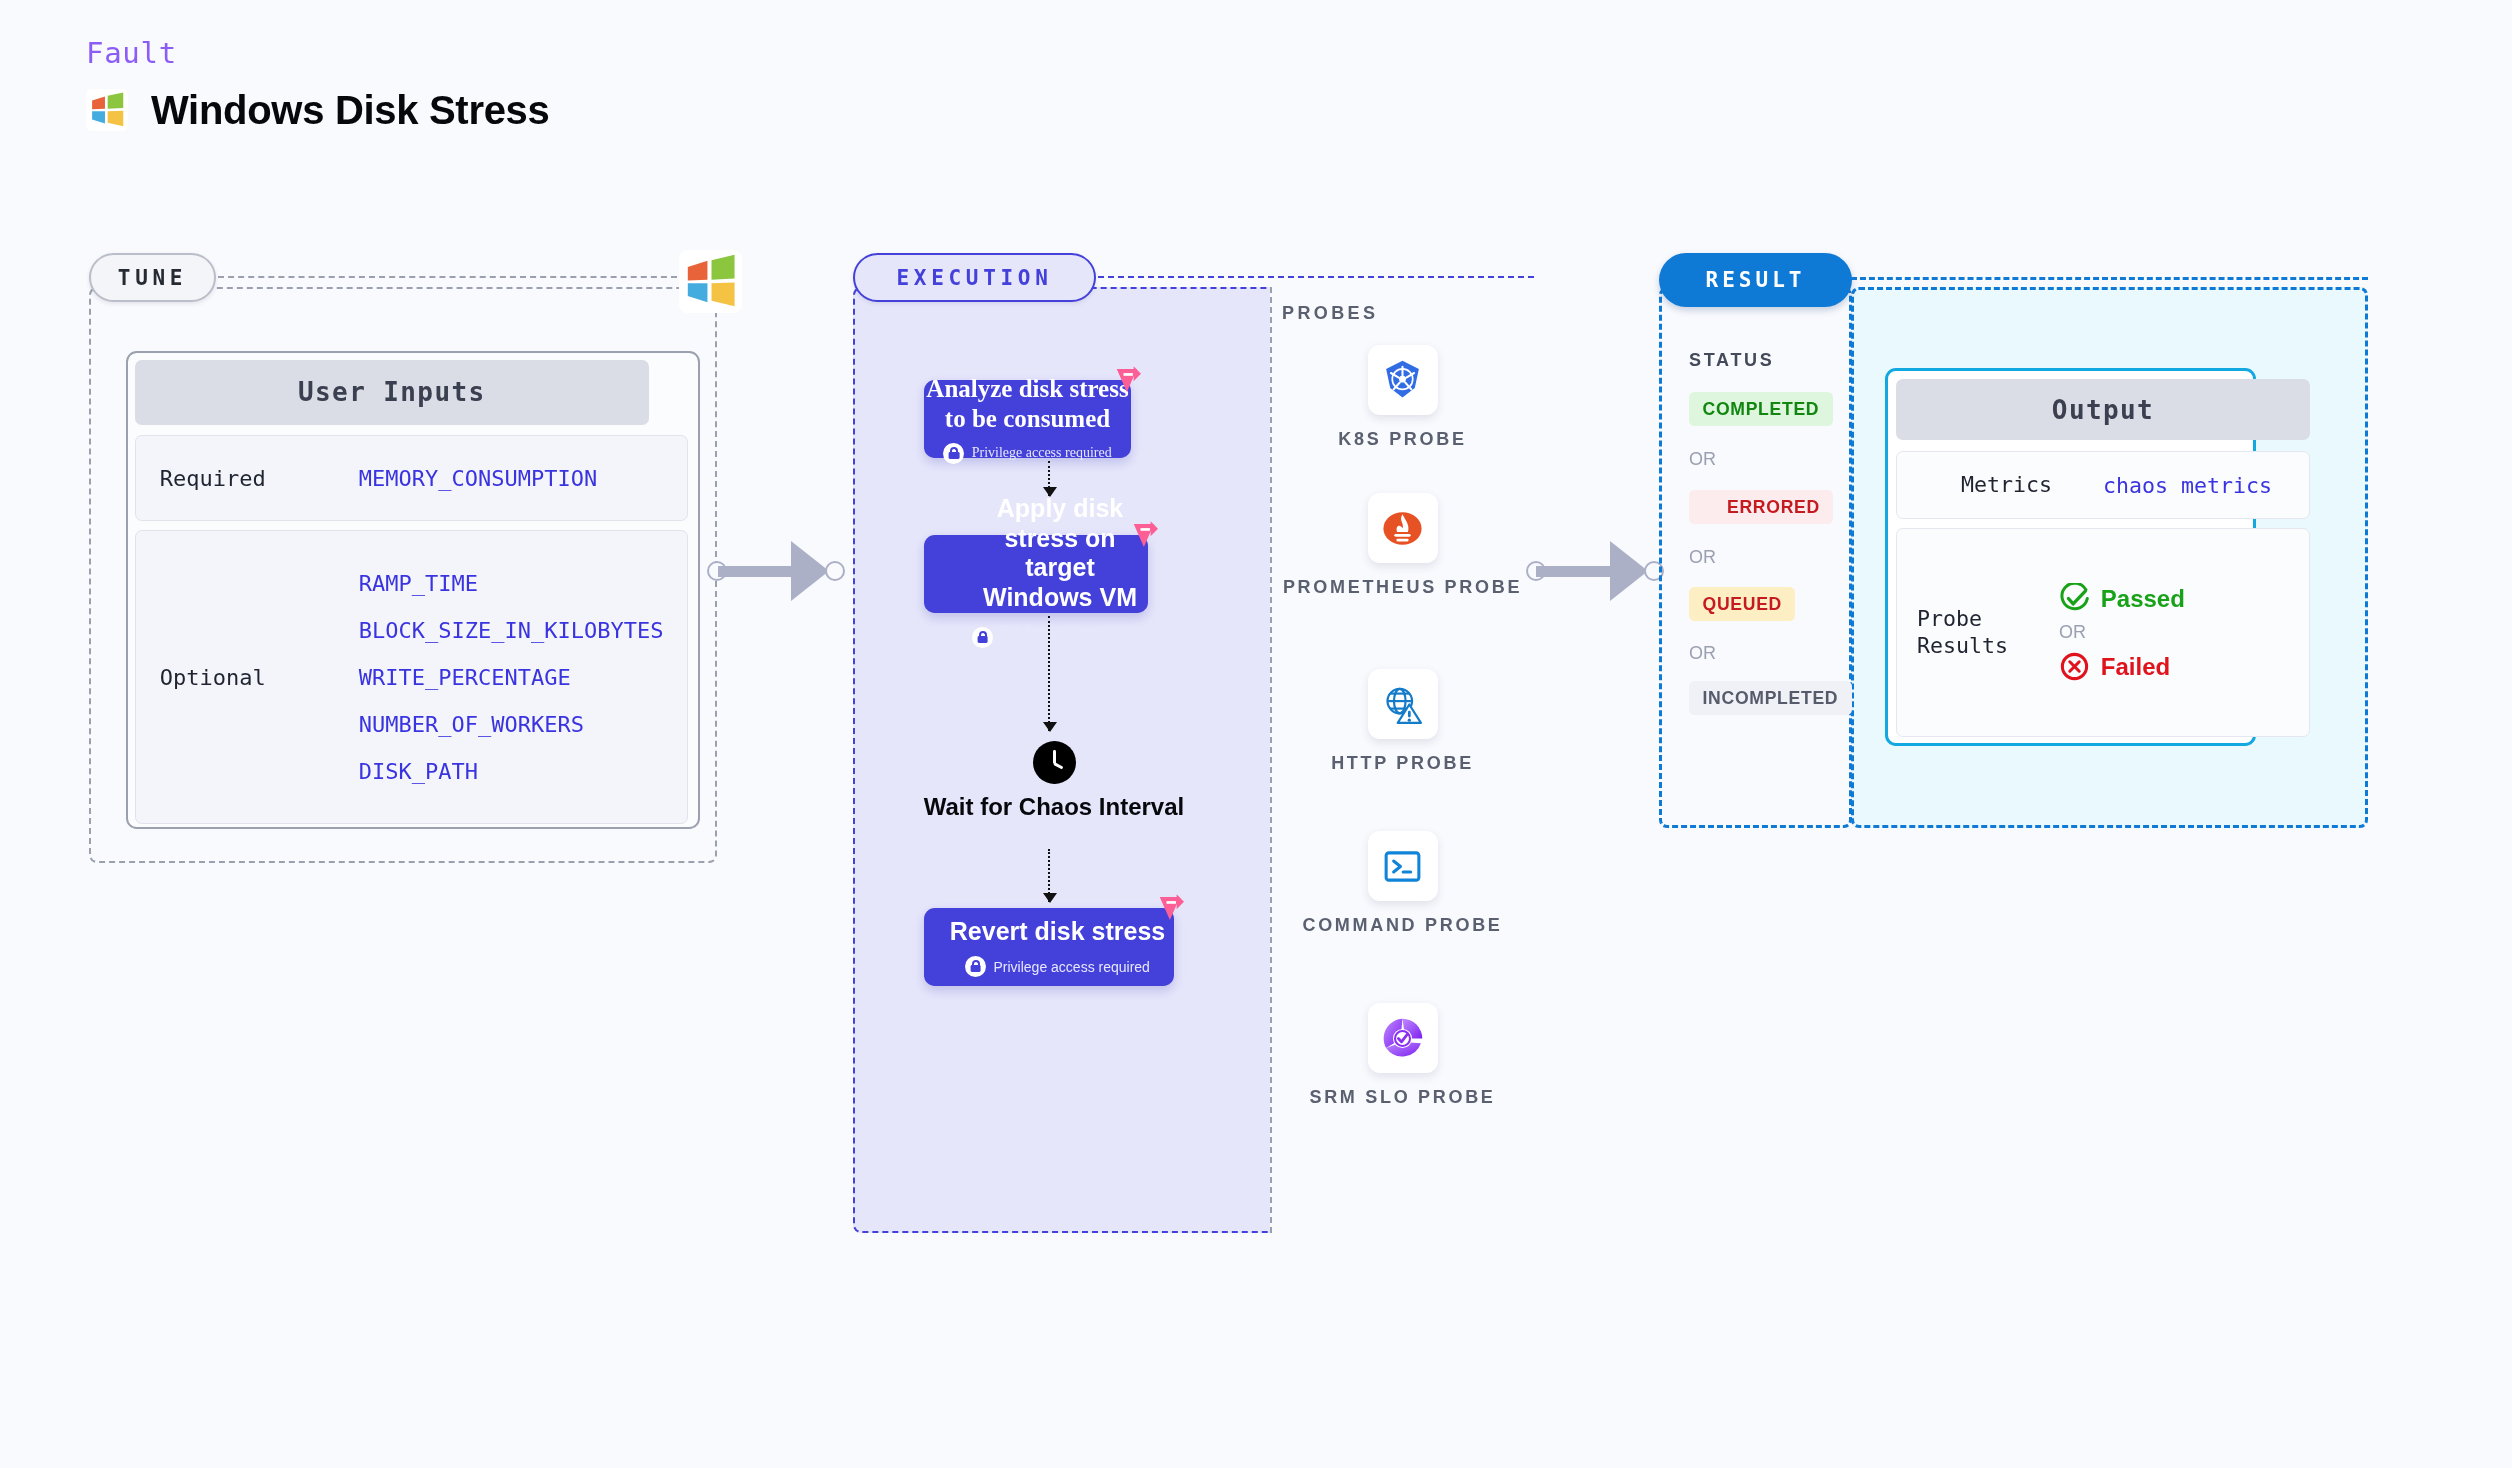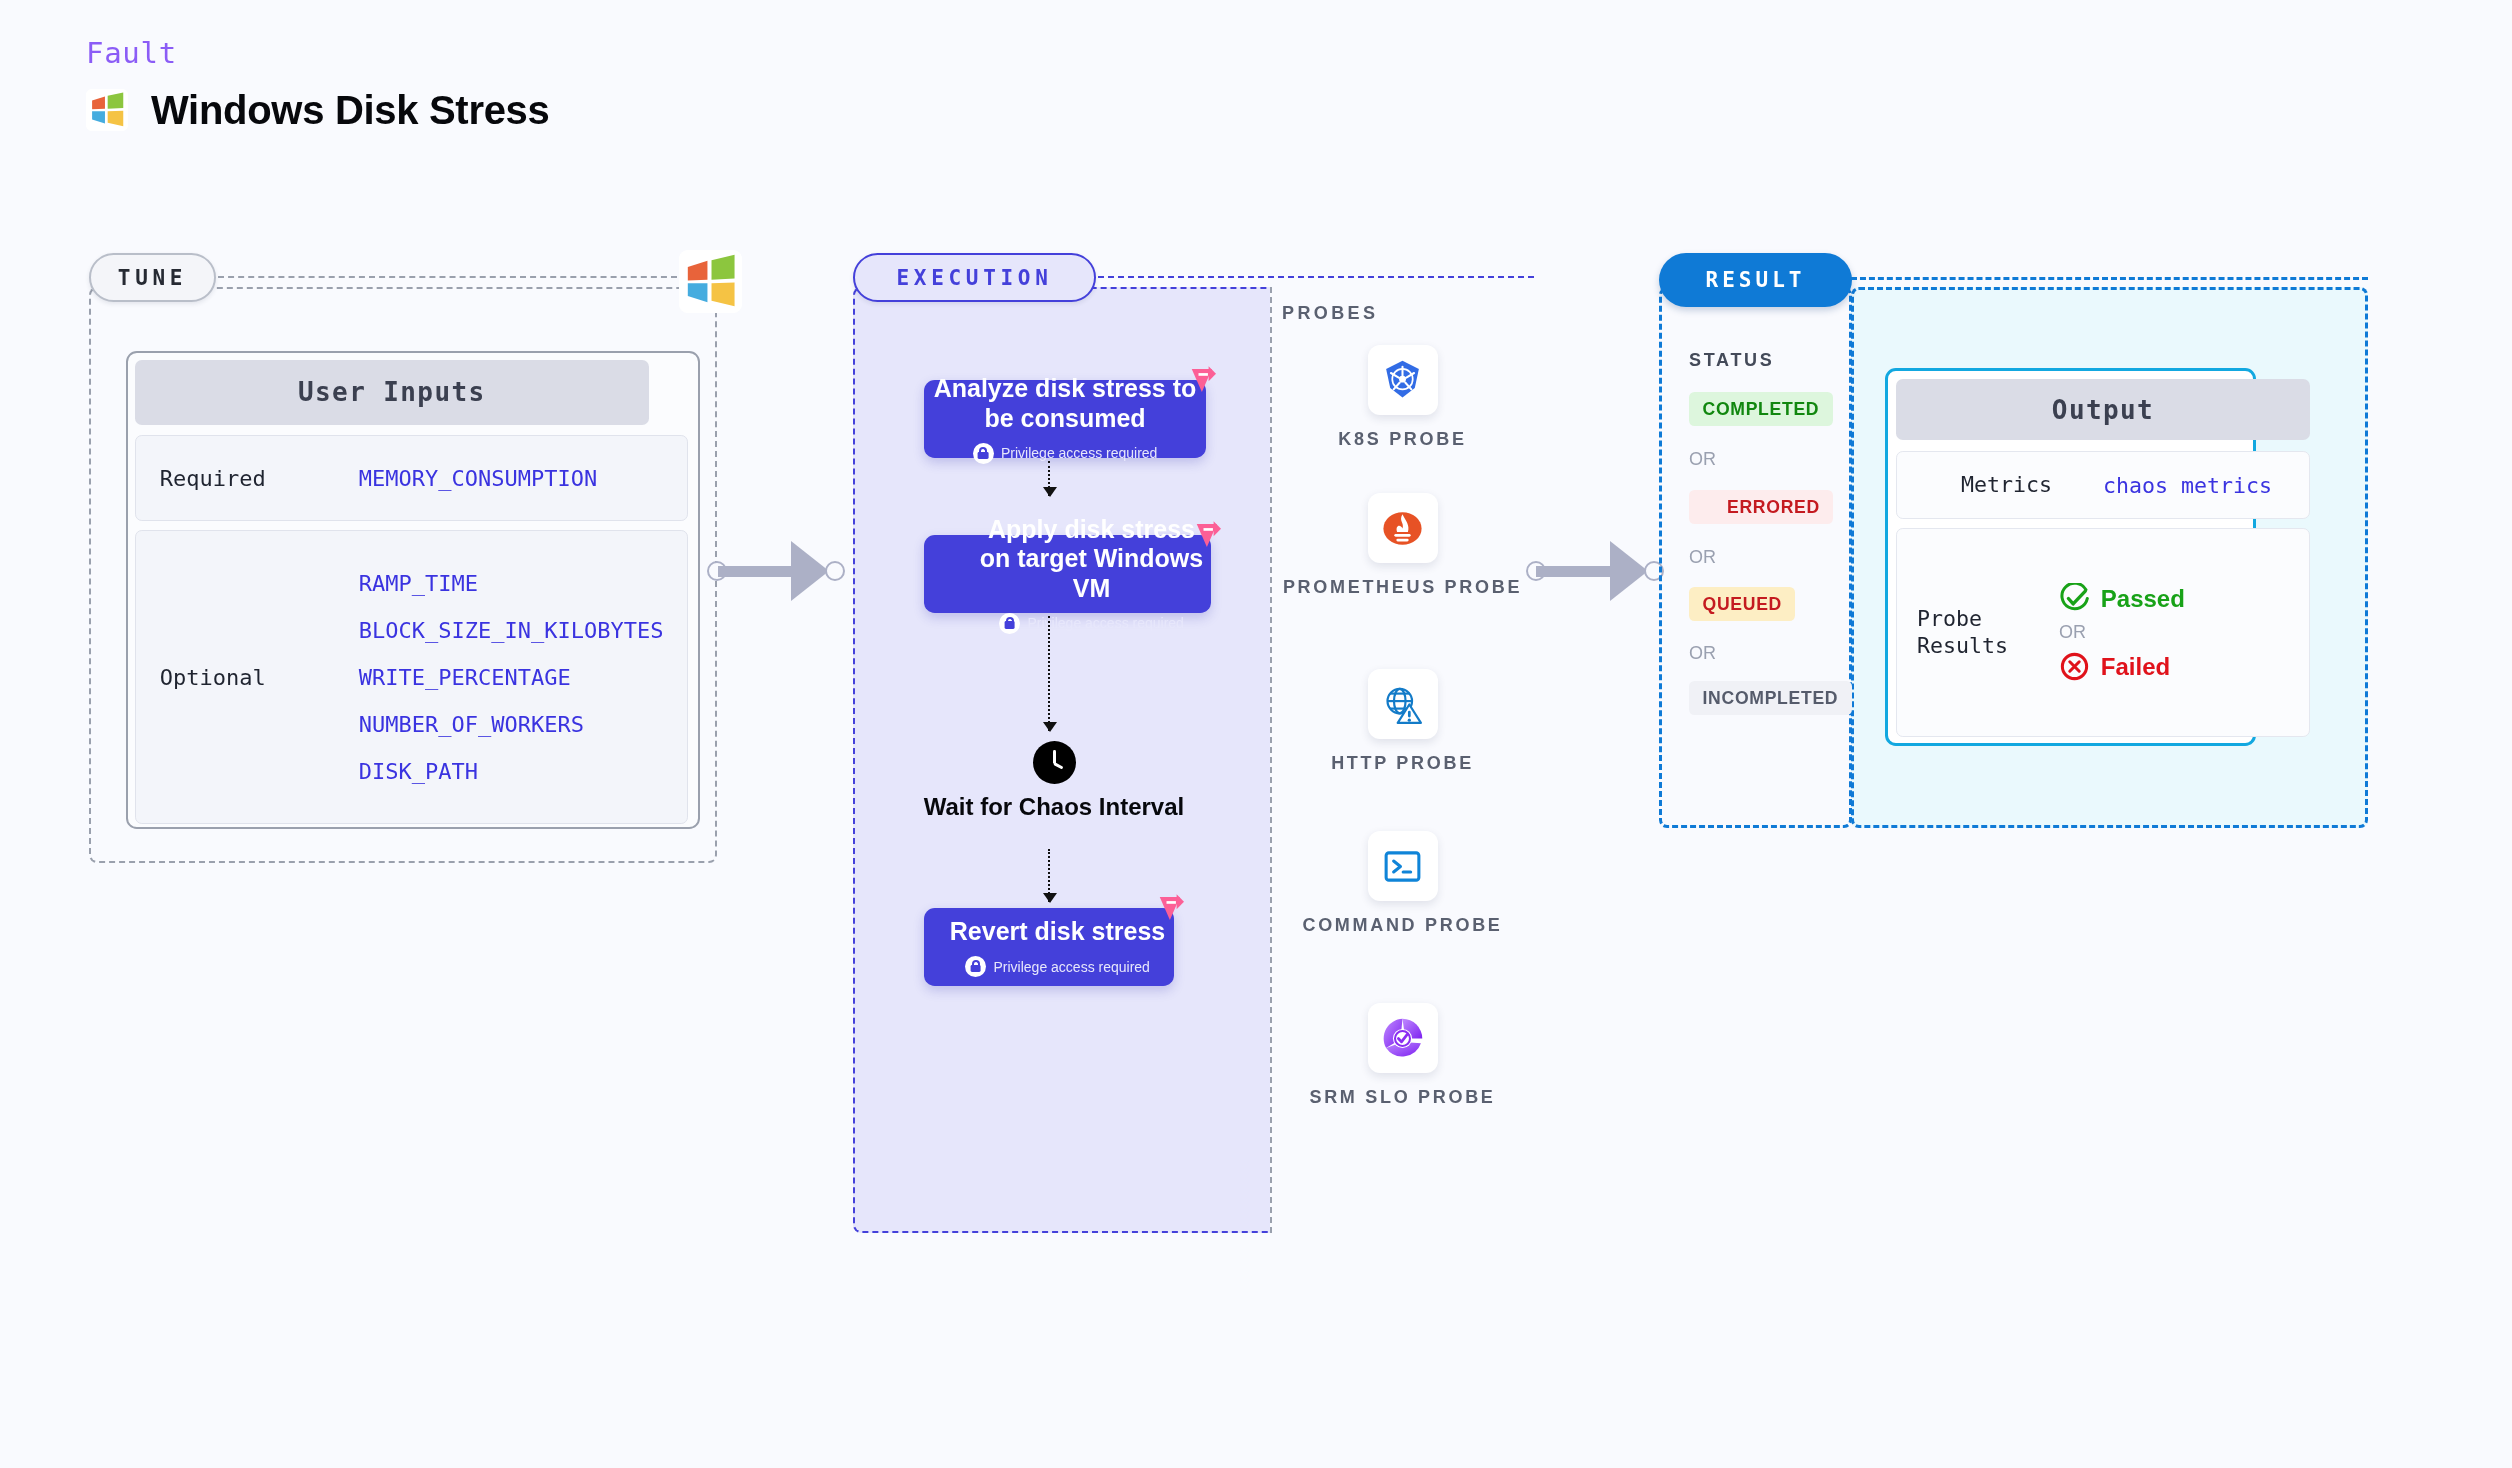--- a/index.html
+++ b/index.html
@@ -186,35 +186,35 @@
 <div class="conn" style="left:718px;top:566px;width:88px;"></div>
 <div class="chead" style="left:791px;top:541px;"></div>
 <div class="cdot" style="left:825px;top:561px;"></div>
 
 <div id="exec-panel" class="dashpanel"></div>
 <div id="probes-col"></div>
 <div id="exec-pill" class="pill">EXECUTION</div>
 <div style="position:absolute;left:1098px;top:276px;width:436px;height:0;border-top:2.7px dashed #4440da;"></div>
 <div id="probes-title">PROBES</div>
 
-<div class="step" style="left:924px;top:380px;width:282px;height:78px;">
+<div class="step" style="left:924px;top:380px;width:207px;height:78px;font-family:Liberation Serif, serif;">
   <div class="step-title">Analyze disk stress to be consumed</div>
   <div class="priv">
     <span class="lock"></span>
     <span>Privilege access required</span>
   </div>
   <svg class="litmus" viewBox="0 0 52 46">
     <path d="M16 6 L46 6 L31 40 Z" fill="#fc5f96"></path>
     <path d="M41 2 L52 13 L41 24 Z" fill="#fc5f96"></path>
     <path d="M26 14 L40 14" stroke="#ffffff" stroke-width="4"></path>
   </svg>
 </div>
 <div class="dotarrow" style="left:1048px;top:461px;height:35px;"></div>
 
-<div class="step" style="left:924px;top:535px;width:287px;height:78px;padding-left:48px;">
+<div class="step" style="left:924px;top:535px;width:224px;height:78px;padding-left:48px;">
   <div class="step-title">Apply disk stress on target Windows VM</div>
   <div class="priv">
     <span class="lock"></span>
     <span>Privilege access required</span>
   </div>
   <svg class="litmus" viewBox="0 0 52 46">
     <path d="M16 6 L46 6 L31 40 Z" fill="#fc5f96"></path>
     <path d="M41 2 L52 13 L41 24 Z" fill="#fc5f96"></path>
     <path d="M26 14 L40 14" stroke="#ffffff" stroke-width="4"></path>
   </svg>

